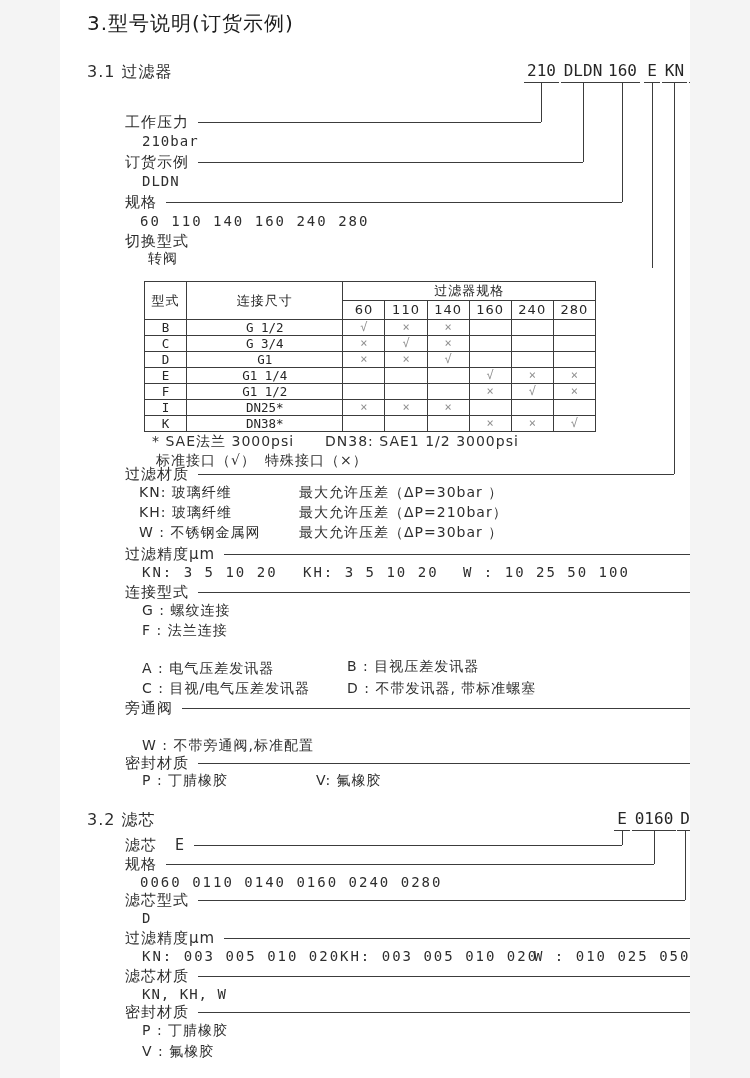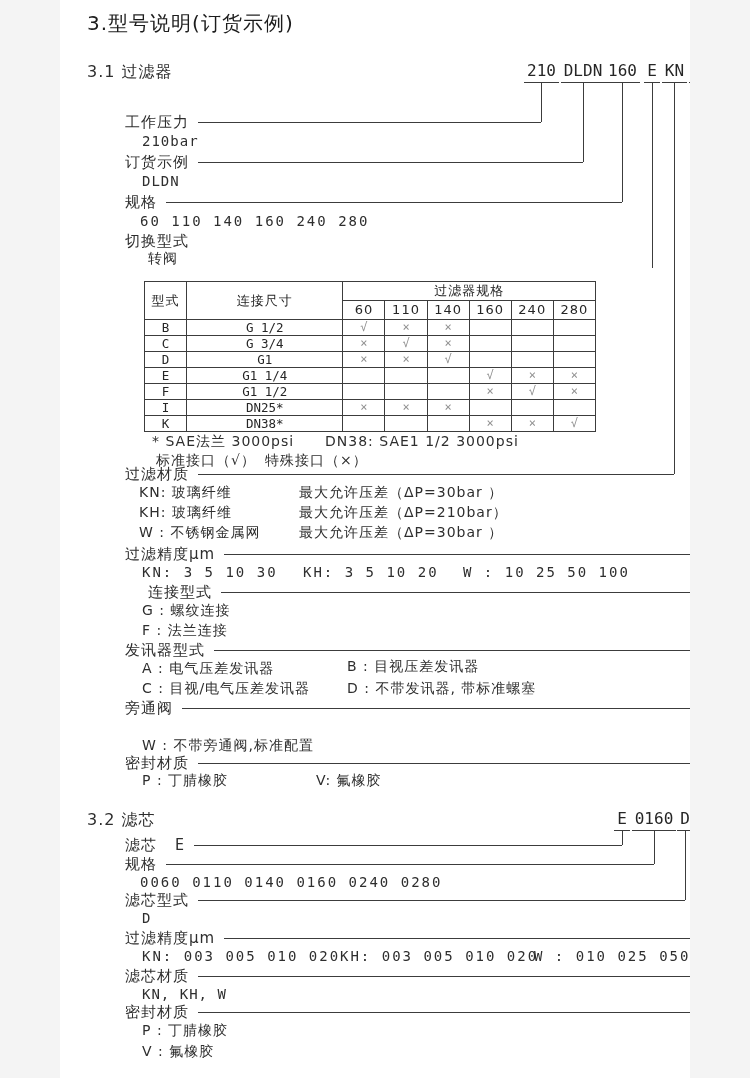--- a/index.html
+++ b/index.html
@@ -198,35 +198,31 @@
   <div class="sub cjk" style="left:239px;top:484px;">最大允许压差（ΔP=30bar ）</div>
   <div class="sub cjk" style="left:79px;top:504px;">KH: 玻璃纤维</div>
   <div class="sub cjk" style="left:239px;top:504px;">最大允许压差（ΔP=210bar）</div>
   <div class="sub cjk" style="left:79px;top:524px;">W : 不锈钢金属网</div>
   <div class="sub cjk" style="left:239px;top:524px;">最大允许压差（ΔP=30bar ）</div>
 
   <div class="lrow" style="left:65px;top:544px;width:572px;">
     <span>过滤精度μm</span>
     <span class="ln"></span>
   </div>
-  <div class="sub num" style="left:82px;top:564px;">KN: 3 5 10 30</div>
+  <div class="sub num" style="left:82px;top:564px;">KN: 3 5 10 20</div>
   <div class="sub num" style="left:243px;top:564px;">KH: 3 5 10 20</div>
   <div class="sub num" style="left:403px;top:564px;">W : 10 25 50 100</div>
 
-  <div class="lrow" style="left:65px;top:582px;width:590px;margin-left:23px;">
+  <div class="lrow" style="left:65px;top:582px;width:590px;">
     <span>连接型式</span>
     <span class="ln"></span>
   </div>
   <div class="sub cjk" style="left:82px;top:602px;">G : 螺纹连接</div>
   <div class="sub cjk" style="left:82px;top:622px;">F : 法兰连接</div>
 
-  <div class="lrow" style="left:65px;top:640px;width:608px;">
-    <span>发讯器型式</span>
-    <span class="ln"></span>
-  </div>
   <div class="sub cjk" style="left:82px;top:660px;">A : 电气压差发讯器</div>
   <div class="sub cjk" style="left:287px;top:658px;">B : 目视压差发讯器</div>
   <div class="sub cjk" style="left:82px;top:680px;">C : 目视/电气压差发讯器</div>
   <div class="sub cjk" style="left:287px;top:680px;">D : 不带发讯器, 带标准螺塞</div>
 
   <div class="lrow" style="left:65px;top:698px;width:626px;">
     <span>旁通阀</span>
     <span class="ln"></span>
   </div>
   <div class="sub cjk" style="left:82px;top:737px;">W : 不带旁通阀,标准配置</div>

